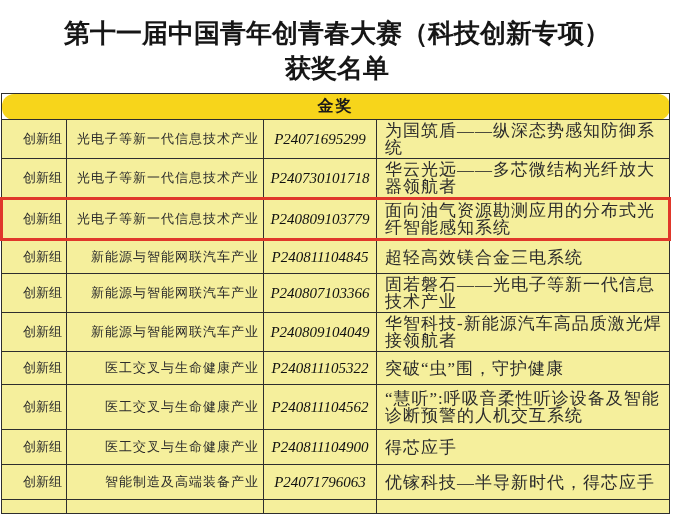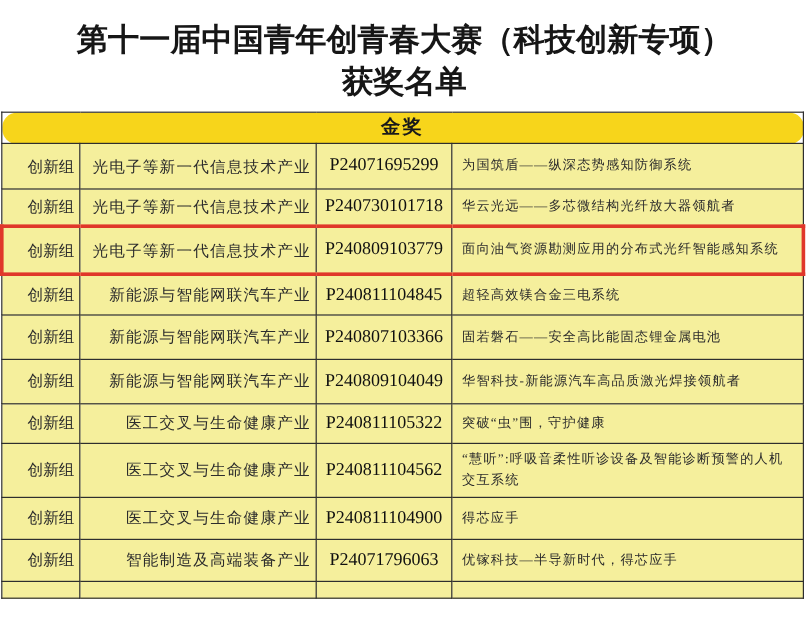--- a/index.html
+++ b/index.html
@@ -52,24 +52,24 @@
   }
   tr.head th {
     font-size: 14px;
     font-weight: bold;
     height: 37px;
     color: #1d1d1d;
   }
 
   td.col-group { text-align: right; font-size: 13px; color: #2c2c2c; }
   td.col-track { text-align: right; font-size: 13px; color: #2c2c2c; letter-spacing: 1px; }
-  td.col-code  { text-align: center; font-size: 15px; color: #101010; }
+  td.col-code  { text-align: center; font-size: 15px; color: #101010; font-style: italic; }
   td.col-project {
     text-align: left;
-    font-size: 11px;
+    font-size: 17px;
     color: #2c2c2c;
     padding-left: 8px;
     padding-right: 6px;
     letter-spacing: 1px;
     line-height: 17px;
   }
 
   
   tbody.rows tr:nth-child(1) td { height: 38px; }
   tbody.rows tr:nth-child(2) td { height: 31px; }
@@ -135,21 +135,21 @@
         <tr>
           <td class="col-group">创新组</td>
           <td class="col-track">新能源与智能网联汽车产业</td>
           <td class="col-code">P240811104845</td>
           <td class="col-project">超轻高效镁合金三电系统</td>
         </tr>
         <tr>
           <td class="col-group">创新组</td>
           <td class="col-track">新能源与智能网联汽车产业</td>
           <td class="col-code">P240807103366</td>
-          <td class="col-project">固若磐石——安全高比能固态锂金属电池</td>
+          <td class="col-project">固若磐石——光电子等新一代信息技术产业</td>
         </tr>
         <tr>
           <td class="col-group">创新组</td>
           <td class="col-track">新能源与智能网联汽车产业</td>
           <td class="col-code">P240809104049</td>
           <td class="col-project">华智科技-新能源汽车高品质激光焊接领航者</td>
         </tr>
         <tr>
           <td class="col-group">创新组</td>
           <td class="col-track">医工交叉与生命健康产业</td>

